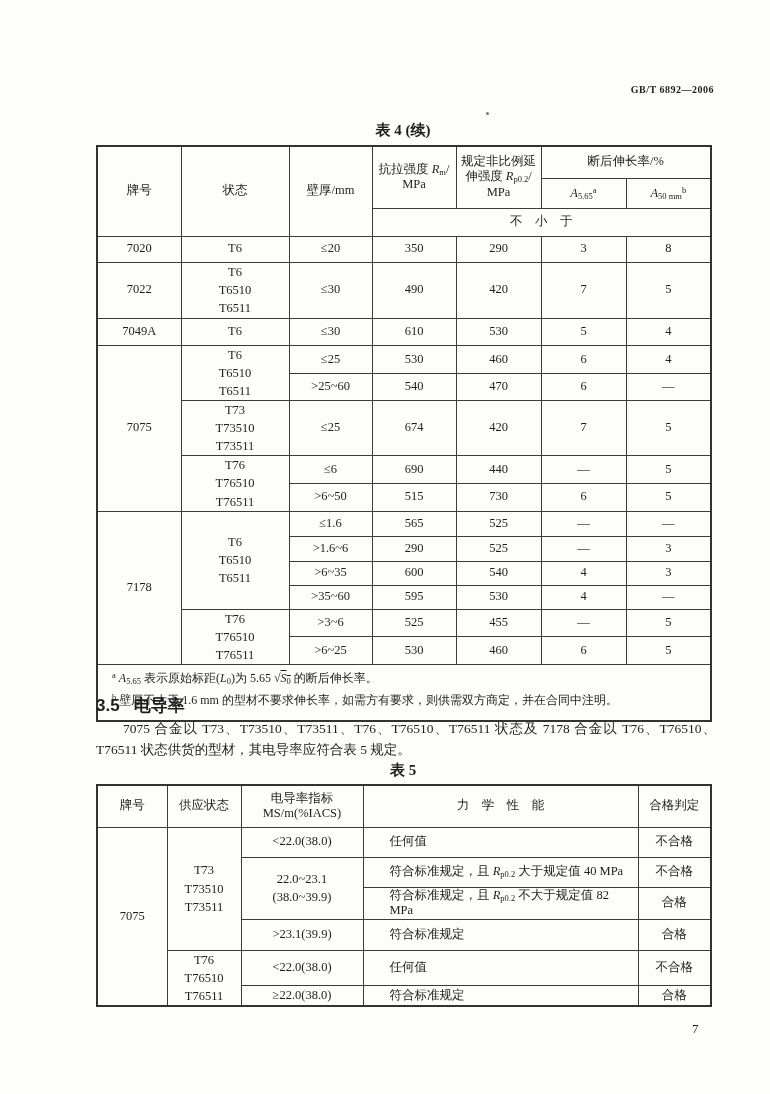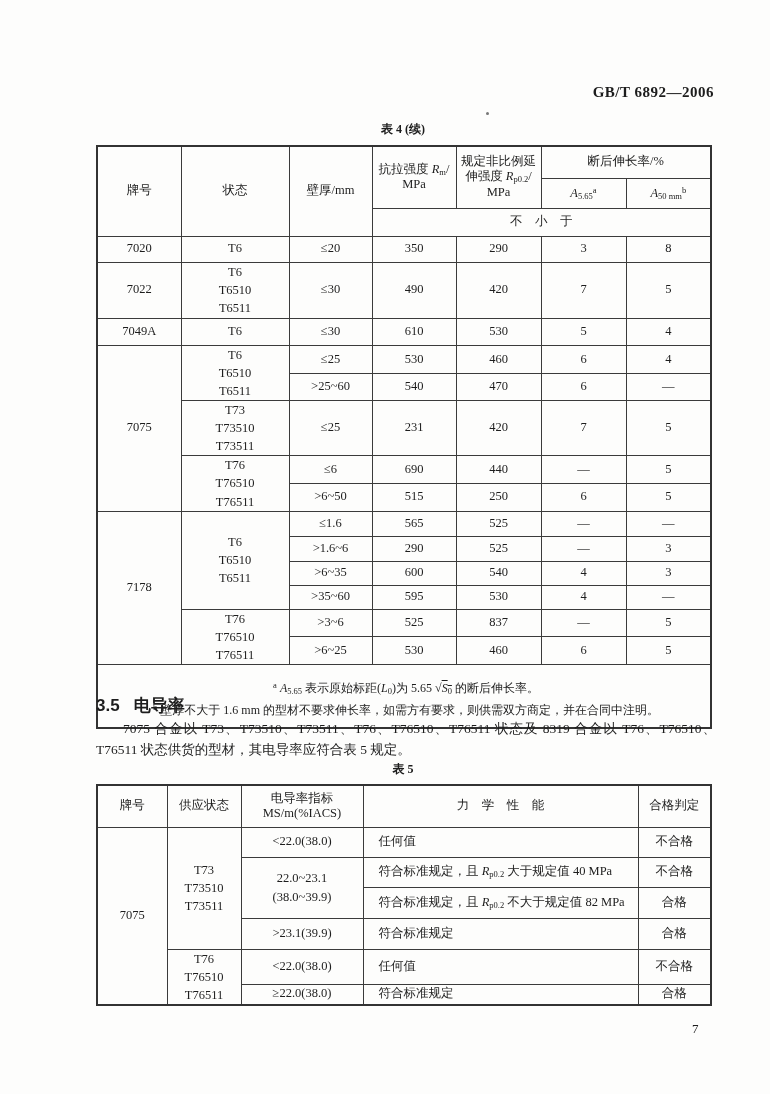--- a/index.html
+++ b/index.html
@@ -1,34 +1,34 @@
 <!DOCTYPE html>
 <html><head>
 <meta charset="utf-8">
 <style>
   html,body{margin:0;padding:0;background:#e8e8e8;}
   .page{position:relative;width:770px;height:1094px;background:#fdfdfc;margin:0 auto;
         font-family:"Liberation Serif","DejaVu Serif",serif;color:#1d1d1d;overflow:hidden;}
-  .doc-number{position:absolute;top:84px;right:56px;font-size:15px;font-weight:bold;letter-spacing:.5px;}
-  .tbl-title{position:absolute;left:96px;width:614px;text-align:center;font-weight:bold;font-size:12px;}
+  .doc-number{position:absolute;top:84px;right:56px;font-size:10px;font-weight:bold;letter-spacing:.5px;}
+  .tbl-title{position:absolute;left:96px;width:614px;text-align:center;font-weight:bold;font-size:15px;}
   .t4-title{top:121px;}
   .t5-title{top:761px;}
   table{border-collapse:collapse;table-layout:fixed;position:absolute;left:96px;width:614px;
         font-size:12.5px;}
   #table4{top:145px;}
   #table5{top:784px;}
   td{border:1px solid #3b3b3b;text-align:center;vertical-align:middle;padding:0 2px;
      line-height:1.25;overflow:hidden;}
   table{border:2px solid #333;}
   .pre{white-space:pre-line;line-height:1.45;}
-  .tL{text-align:left;padding-left:15px;}
+  .tL{text-align:left;padding-left:26px;}
   sub{font-size:8.5px;vertical-align:-2px;}
   sup{font-size:8.5px;vertical-align:4px;}
   i{font-family:"Liberation Serif",serif;}
-  .foot{text-align:center;padding:13px 10px 6px 14px;font-size:12px;line-height:1.8;vertical-align:top;}
+  .foot{text-align:left;padding:3px 10px 6px 14px;font-size:12px;line-height:1.8;vertical-align:top;}
   .foot .fl{display:block;}
   .ovl{text-decoration:overline;}
   .sec35{position:absolute;top:695px;left:96px;width:620px;font-size:13.5px;line-height:21px;}
   .sec-head{font-weight:bold;font-family:"Liberation Sans","DejaVu Sans",sans-serif;font-size:17px;}
   .sec-num{margin-right:14px;}
   .sec-body{text-indent:2em;margin-top:2px;text-align:justify;}
   .page-num{position:absolute;top:1021px;left:692px;font-size:13px;}
   .speck{position:absolute;top:112px;left:486px;width:3px;height:3px;background:#777;border-radius:50%;}
 </style>
 </head>
@@ -113,39 +113,39 @@
       <td>540</td>
       <td>470</td>
       <td>6</td>
       <td>—</td>
     </tr>
     <tr style="height:45px">
       <td class="pre">T73
 T73510
 T73511</td>
       <td>≤25</td>
-      <td>231</td>
+      <td>674</td>
       <td>420</td>
       <td>7</td>
       <td>5</td>
     </tr>
     <tr style="height:25px">
       <td rowspan="2" class="pre">T76
 T76510
 T76511</td>
       <td>≤6</td>
       <td>690</td>
       <td>440</td>
       <td>—</td>
       <td>5</td>
     </tr>
     <tr style="height:25px">
       <td>&gt;6~50</td>
       <td>515</td>
-      <td>250</td>
+      <td>730</td>
       <td>6</td>
       <td>5</td>
     </tr>
     <tr style="height:25px">
       <td rowspan="6">7178</td>
       <td rowspan="4" class="pre">T6
 T6510
 T6511</td>
       <td>≤1.6</td>
       <td>565</td>
@@ -173,21 +173,21 @@
       <td>530</td>
       <td>4</td>
       <td>—</td>
     </tr>
     <tr style="height:24px">
       <td rowspan="2" class="pre">T76
 T76510
 T76511</td>
       <td>&gt;3~6</td>
       <td>525</td>
-      <td>837</td>
+      <td>455</td>
       <td>—</td>
       <td>5</td>
     </tr>
     <tr style="height:24px">
       <td>&gt;6~25</td>
       <td>530</td>
       <td>460</td>
       <td>6</td>
       <td>5</td>
     </tr>
@@ -197,21 +197,21 @@
         <span class="fl"><sup>b</sup> <span>壁厚不大于 1.6 mm 的型材不要求伸长率，如需方有要求，则供需双方商定，并在合同中注明。</span></span>
       </td>
     </tr>
   </tbody>
     </table>
 
   <div class="sec35">
     <div class="sec-head">
       <span class="sec-num">3.5</span><span>电导率</span>
     </div>
-    <div class="sec-body">7075 合金以 T73、T73510、T73511、T76、T76510、T76511 状态及 8319 合金以 T76、T76510、T76511 状态供货的型材，其电导率应符合表 5 规定。</div>
+    <div class="sec-body">7075 合金以 T73、T73510、T73511、T76、T76510、T76511 状态及 7178 合金以 T76、T76510、T76511 状态供货的型材，其电导率应符合表 5 规定。</div>
   </div>
 
   <div class="tbl-title t5-title">表 5</div>
 
   <table id="table5">
     <colgroup>
       <col style="width:70px">
         <col style="width:74px">
         <col style="width:122px">
       <col style="width:275px">

